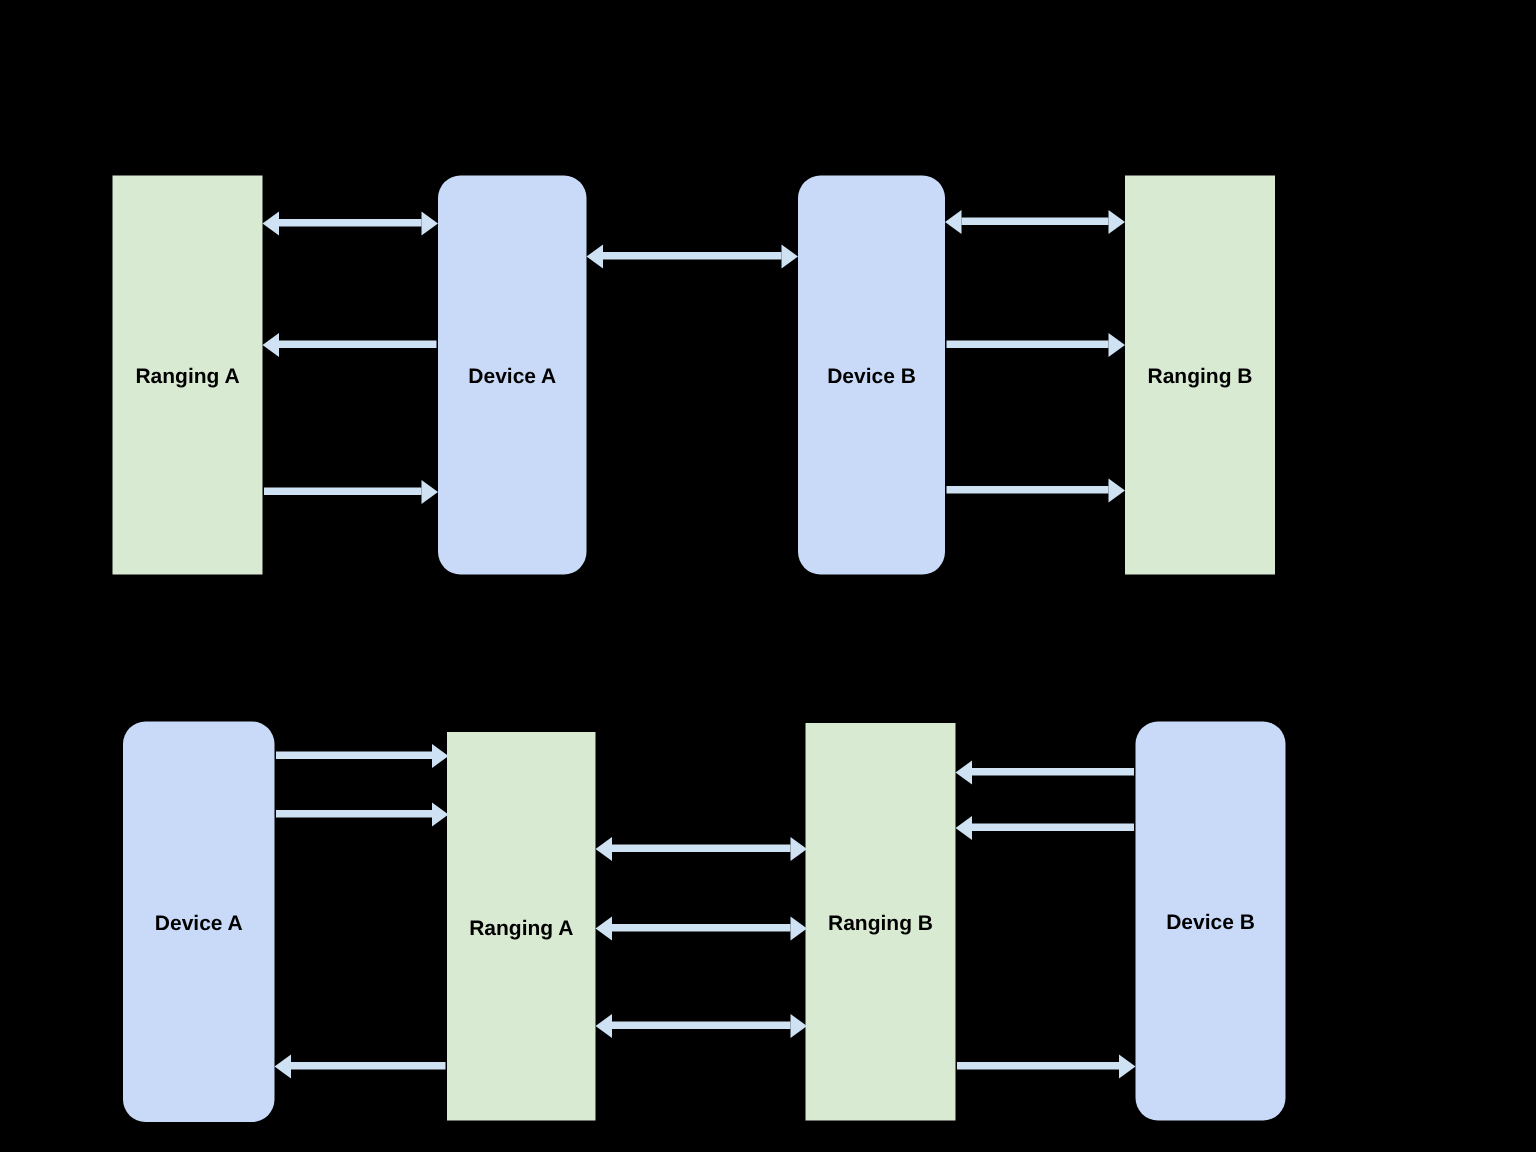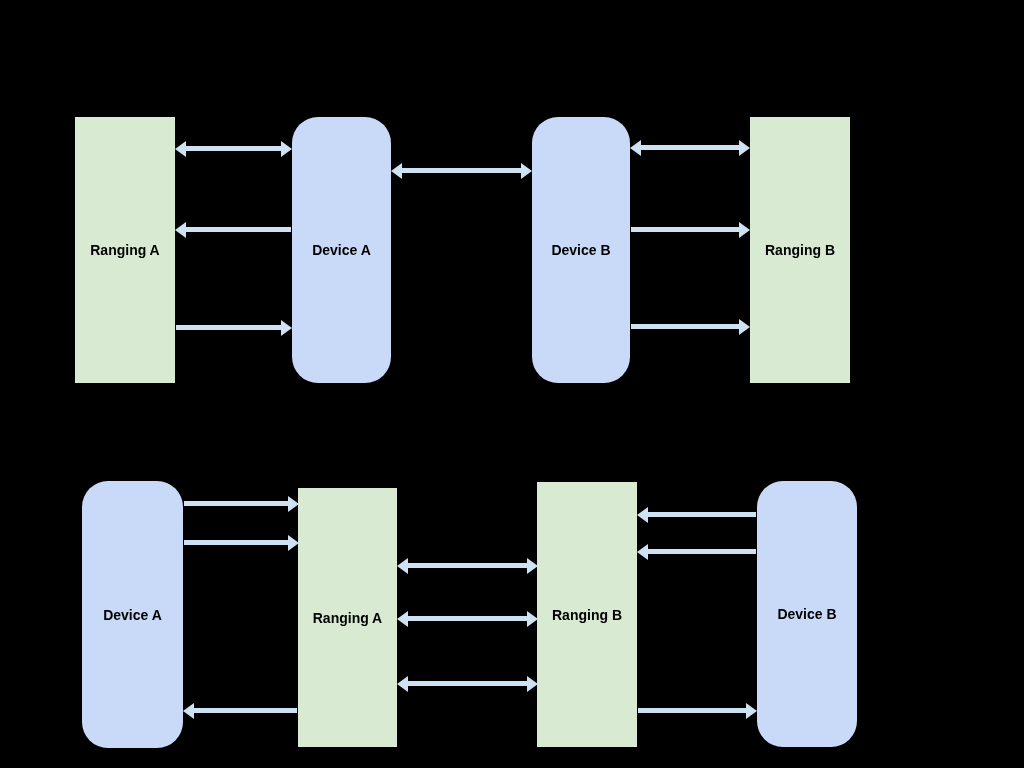--- a/index.html
+++ b/index.html
@@ -6,21 +6,21 @@
   .canvas{
     position:relative;width:1024px;height:768px;
     background:var(--background,#000);overflow:hidden;
     font-family:"Liberation Sans",sans-serif;
     padding-left:36px;
   }
   .node{
     position:absolute;display:flex;align-items:center;justify-content:center;
     box-sizing:border-box;
   }
-  .node.device{background:var(--device-box-fill,#c9daf8);border-radius:26px;text-align:right;}
+  .node.device{background:var(--device-box-fill,#c9daf8);border-radius:15px;text-align:right;}
   .node.ranging{background:var(--ranging-box-fill,#d9ead3);}
   .node-label{
     font-weight:bold;font-size:14px;line-height:1;
     color:var(--label-color,#000);white-space:nowrap;
   }
   .arrow{position:absolute;height:5px;background:var(--arrow-color,#cfe2f3);}
   .arrow.head-l::before{
     content:"";position:absolute;left:-11px;top:-5.5px;width:0;height:0;
     border-top:8px solid transparent;border-bottom:8px solid transparent;
     border-right:11px solid var(--arrow-color,#cfe2f3);

